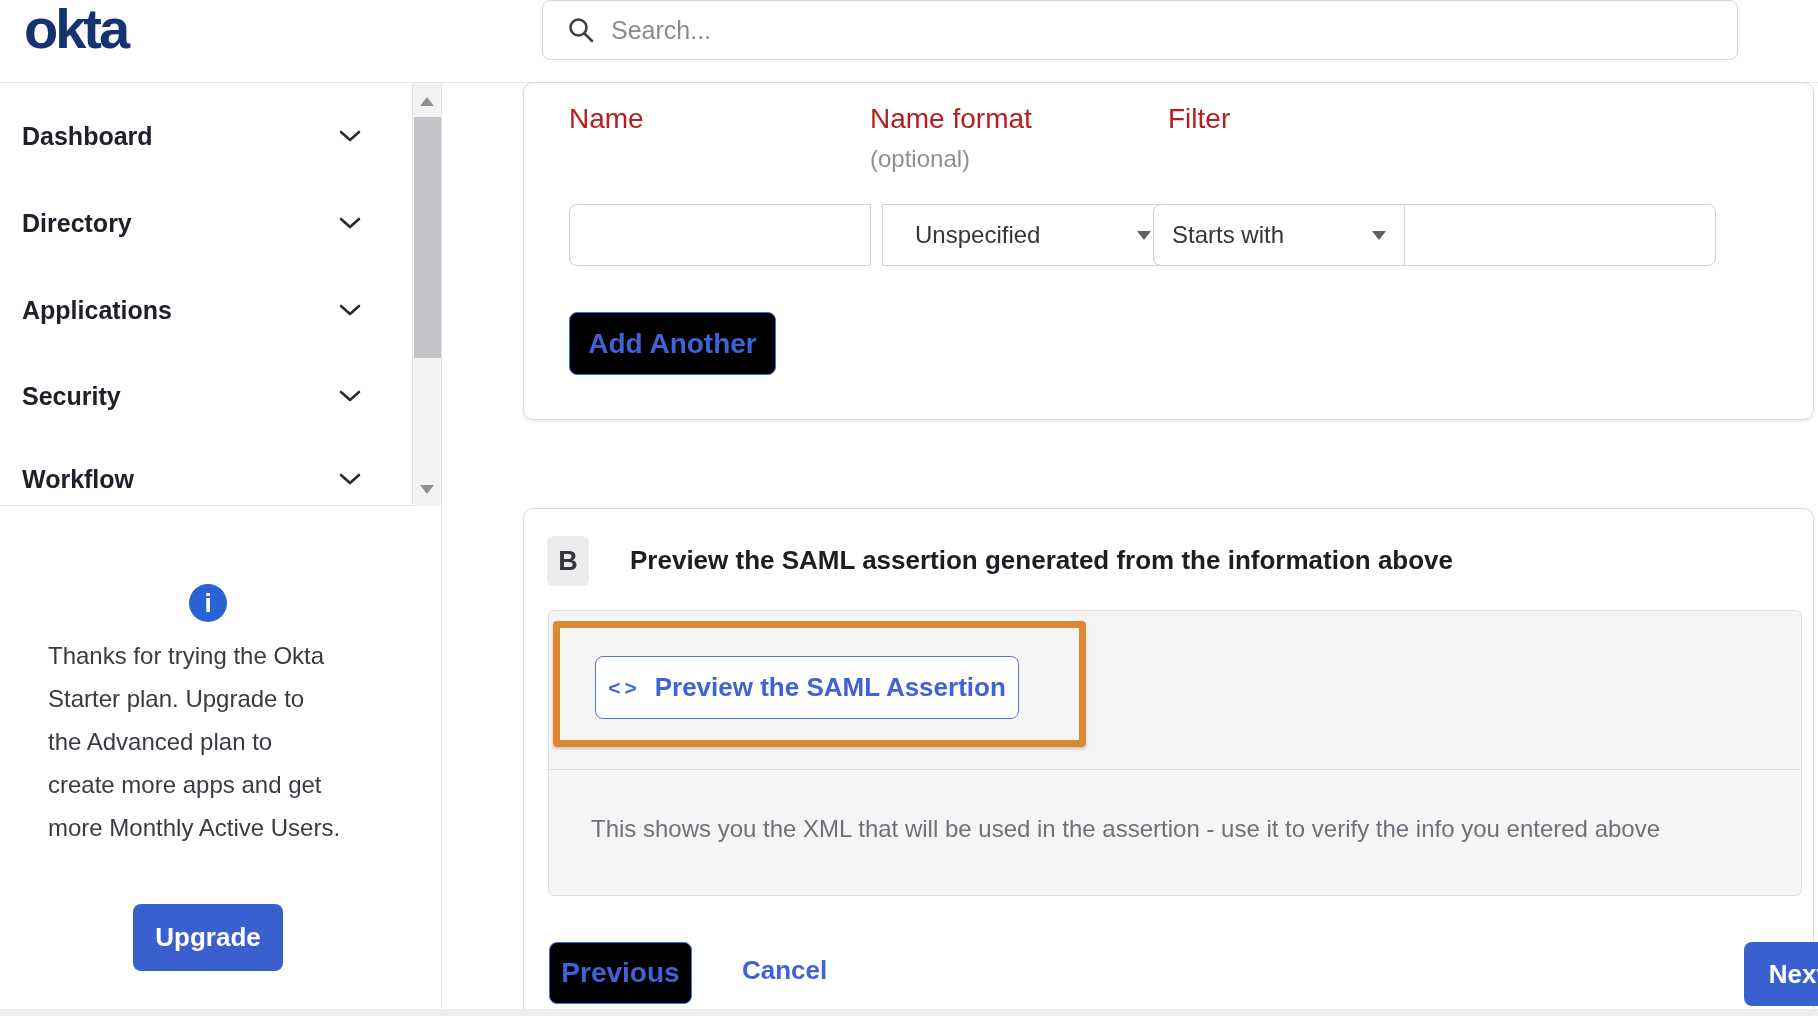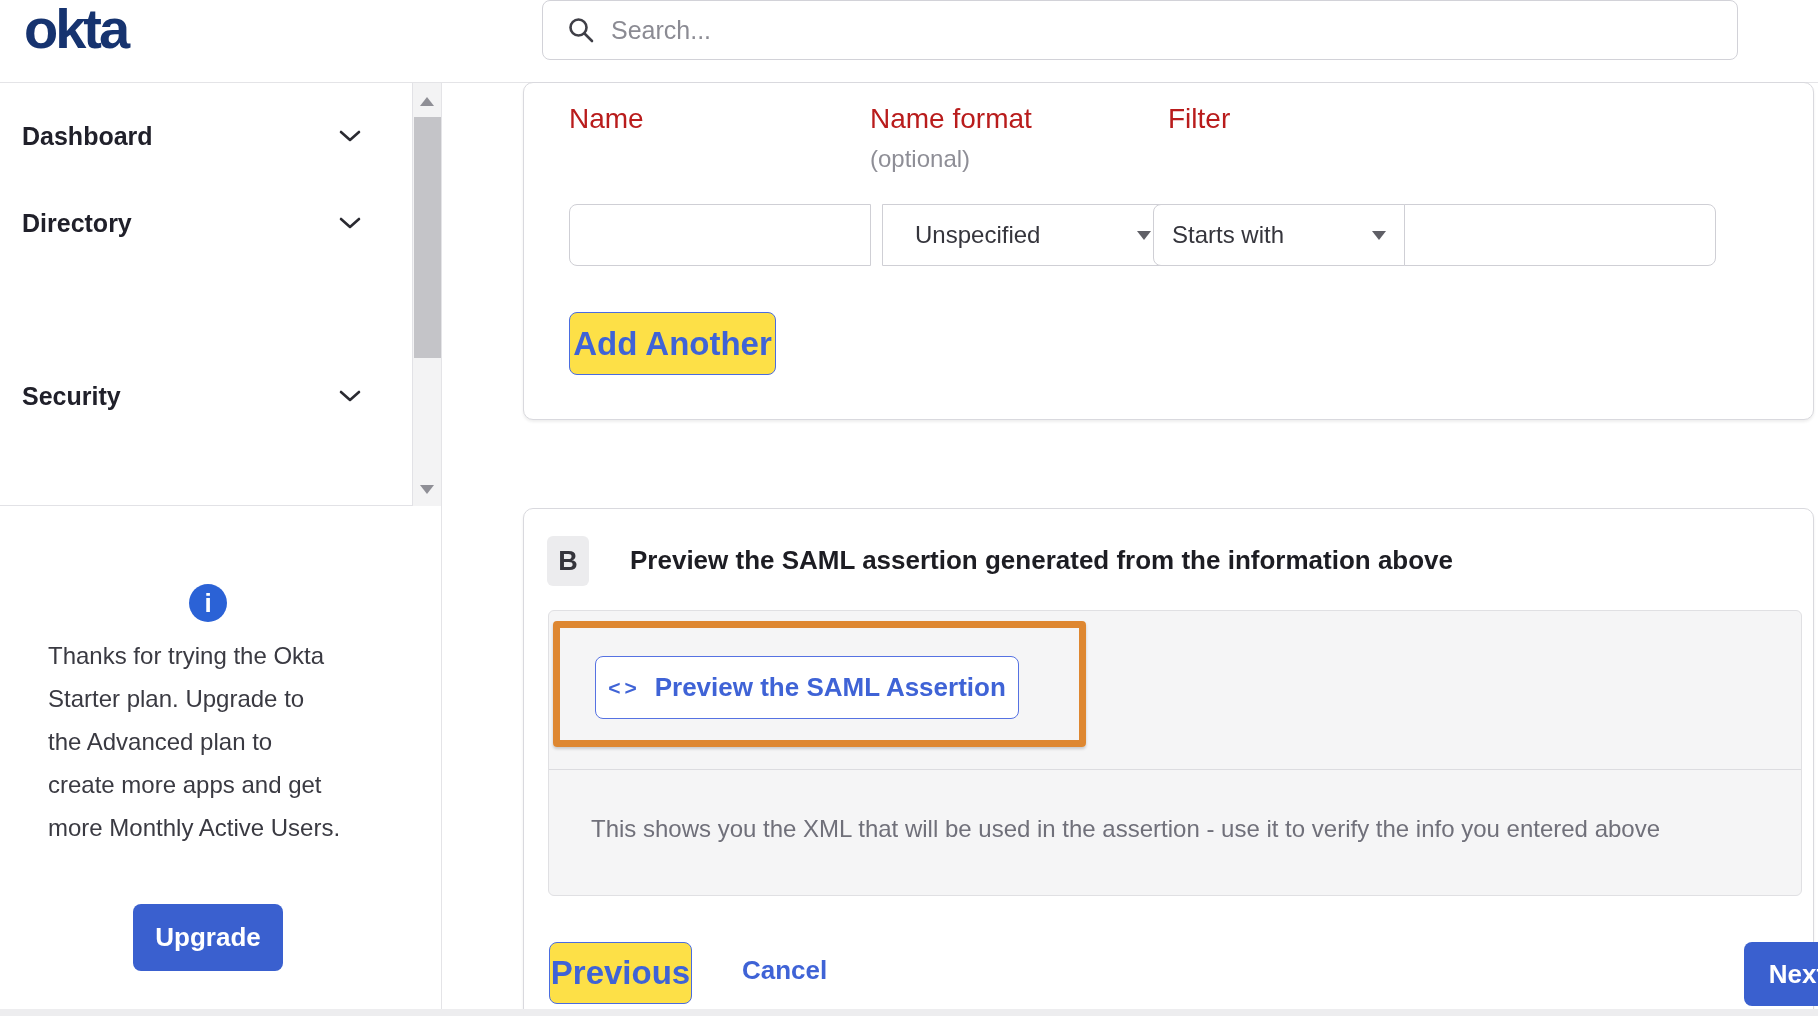--- a/index.html
+++ b/index.html
@@ -100,23 +100,23 @@
   .rounded-l { border-radius:8px 0 0 8px; }
   .rounded-r { border-radius:0 8px 8px 0; }
   .dropdown { cursor:pointer; justify-content:space-between; }
   .caret-down {
     width:0; height:0;
     border-left:7px solid transparent; border-right:7px solid transparent;
     border-top:9px solid #5f5f66; margin-left:12px;
   }
 
   .btn-outline {
-    position:absolute; background:#fde047;
+    position:absolute; background:#000000;
     border:1.5px solid #4a6ce0; border-radius:8px;
-    color:#3f63d6; font-family:inherit; font-size:33px; font-weight:700;
+    color:#3f63d6; font-family:inherit; font-size:28px; font-weight:700;
     cursor:pointer;
   }
   .btn-fill {
     position:absolute; background:#3a60cf; border:none; border-radius:8px;
     color:#fff; font-family:inherit; font-size:26px; font-weight:700; cursor:pointer;
   }
   .add-another { left:45px; top:229px; width:207px; height:63px; }
 
   .badge-b {
     position:absolute; left:23px; top:27px; width:42px; height:50px;
@@ -180,22 +180,34 @@
     <svg width="24" height="14" viewBox="0 0 24 14">
         <polyline points="3,3 12,11 21,3" fill="none" stroke="#2a2a31" stroke-width="2.6" stroke-linecap="round" stroke-linejoin="round"></polyline>
       </svg>
   </div>
   <div class="nav-item" style="top:117px">
     <span>Directory</span>
     <svg width="24" height="14" viewBox="0 0 24 14">
         <polyline points="3,3 12,11 21,3" fill="none" stroke="#2a2a31" stroke-width="2.6" stroke-linecap="round" stroke-linejoin="round"></polyline>
       </svg>
   </div>
+  <div class="nav-item" style="top:204px">
+    <span>Applications</span>
+    <svg width="24" height="14" viewBox="0 0 24 14">
+        <polyline points="3,3 12,11 21,3" fill="none" stroke="#2a2a31" stroke-width="2.6" stroke-linecap="round" stroke-linejoin="round"></polyline>
+      </svg>
+  </div>
   <div class="nav-item" style="top:290px">
     <span>Security</span>
+    <svg width="24" height="14" viewBox="0 0 24 14">
+        <polyline points="3,3 12,11 21,3" fill="none" stroke="#2a2a31" stroke-width="2.6" stroke-linecap="round" stroke-linejoin="round"></polyline>
+      </svg>
+  </div>
+  <div class="nav-item" style="top:373px">
+    <span>Workflow</span>
     <svg width="24" height="14" viewBox="0 0 24 14">
         <polyline points="3,3 12,11 21,3" fill="none" stroke="#2a2a31" stroke-width="2.6" stroke-linecap="round" stroke-linejoin="round"></polyline>
       </svg>
   </div>
 </div>
 
 <div class="scrollbar">
   <div class="scroll-arrow-up"></div>
   <div class="scroll-thumb"></div>
   <div class="scroll-arrow-down"></div>

